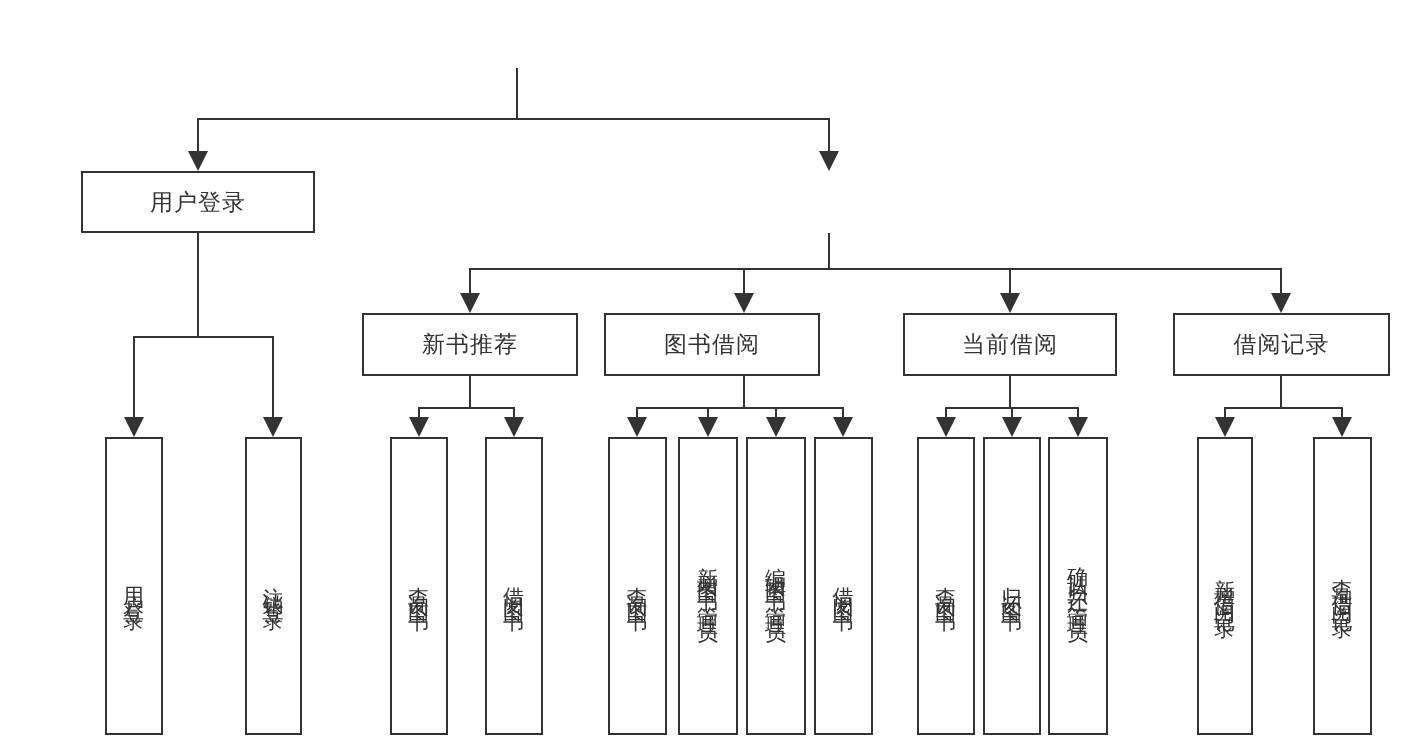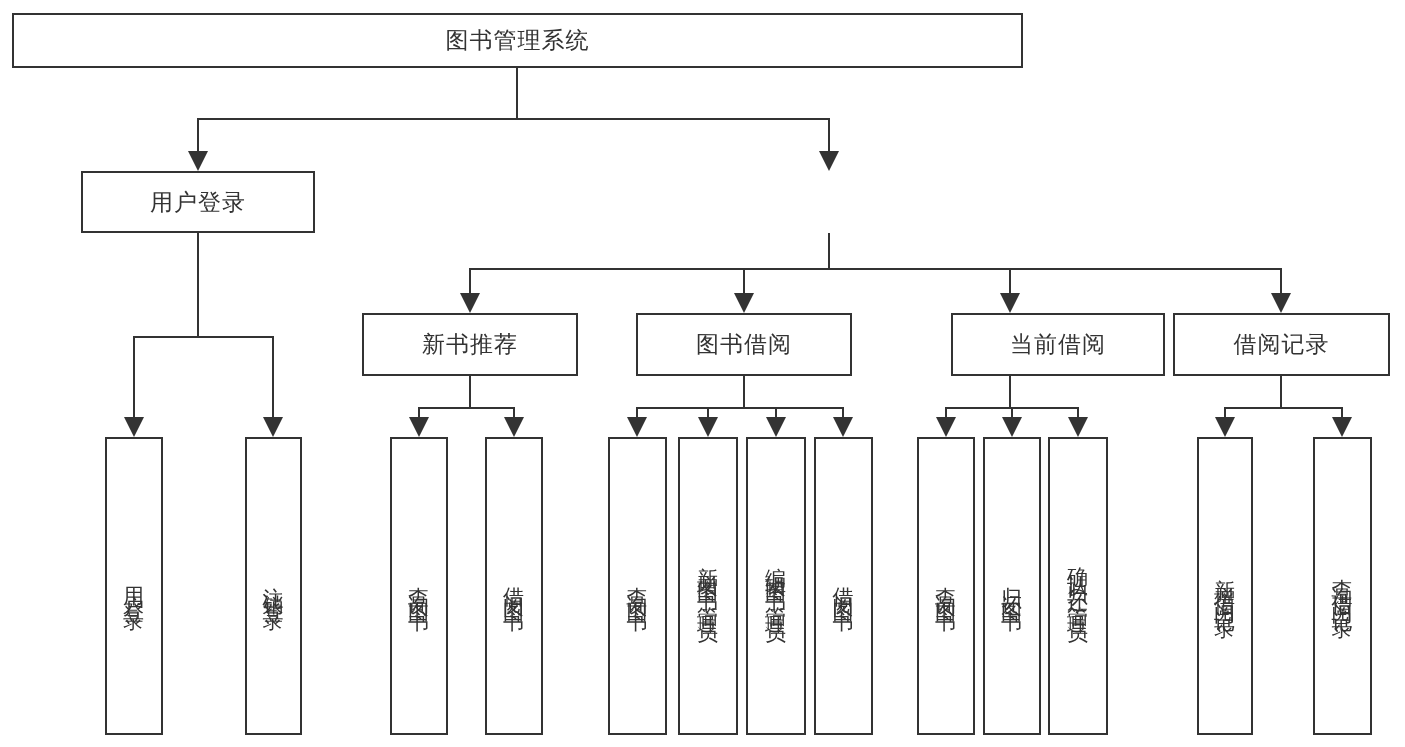--- a/index.html
+++ b/index.html
@@ -53,23 +53,20 @@
     letter-spacing:1px;
     z-index:5;
     white-space:nowrap;
   }
 </style>
 </head>
 <body>
 
 <div id="canvas">
 
-  <div class="box" style="left:12px;top:13px;width:1011px;height:55px;">
-    <span>图书管理系统</span>
-  </div>
 
   <div class="vline" style="left:516px;top:68px;height:50px;"></div>
   <div class="hline" style="left:197px;top:118px;width:633px;"></div>
   <div class="vline" style="left:197px;top:118px;height:33px;"></div>
   <div class="arrow" style="left:188px;top:151px;"></div>
   <div class="vline" style="left:828px;top:118px;height:33px;"></div>
   <div class="arrow" style="left:819px;top:151px;"></div>
 
   <div class="box" style="left:81px;top:171px;width:234px;height:62px;">
     <span>用户登录</span>
@@ -89,24 +86,24 @@
   <div class="vline" style="left:743px;top:268px;height:25px;"></div>
   <div class="arrow" style="left:734px;top:293px;"></div>
   <div class="vline" style="left:1009px;top:268px;height:25px;"></div>
   <div class="arrow" style="left:1000px;top:293px;"></div>
   <div class="vline" style="left:1280px;top:268px;height:25px;"></div>
   <div class="arrow" style="left:1271px;top:293px;"></div>
 
   <div class="box" style="left:362px;top:313px;width:216px;height:63px;">
     <span>新书推荐</span>
   </div>
-  <div class="box" style="left:636px;top:313px;width:216px;height:63px;">
+  <div class="box" style="left:604px;top:313px;width:216px;height:63px;">
     <span>图书借阅</span>
   </div>
-  <div class="box" style="left:903px;top:313px;width:214px;height:63px;margin-left:48px;">
+  <div class="box" style="left:903px;top:313px;width:214px;height:63px;">
     <span>当前借阅</span>
   </div>
   <div class="box" style="left:1173px;top:313px;width:217px;height:63px;">
     <span>借阅记录</span>
   </div>
 
   <div class="vline" style="left:469px;top:376px;height:31px;"></div>
   <div class="hline" style="left:418px;top:407px;width:97px;"></div>
   <div class="vline" style="left:418px;top:407px;height:10px;"></div>
   <div class="arrow" style="left:409px;top:417px;"></div>

